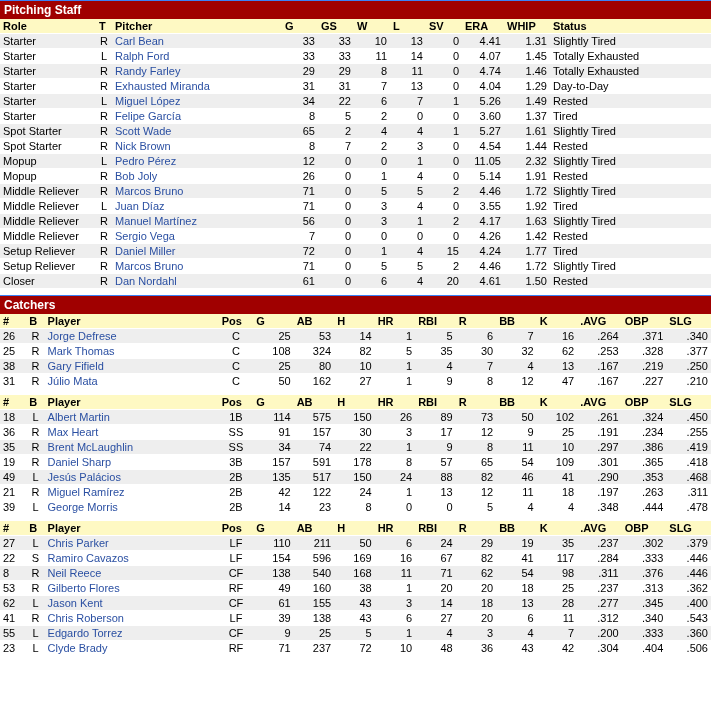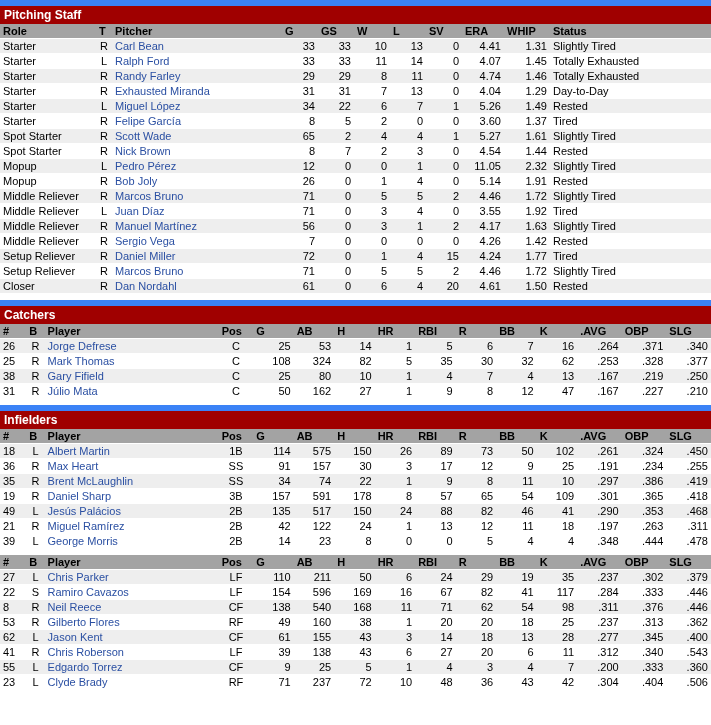--- a/index.html
+++ b/index.html
@@ -19,29 +19,29 @@
   }
   .section {
     margin-bottom: 6px;
   }
   .section-header {
     background: #a00000;
     color: #ffffff;
     font-weight: bold;
     font-size: 12px;
     padding: 2px 4px;
-    border-top: 6px solid #3b82f6;
+    border-top: 1px solid #3b82f6;
   }
   table.grid {
     width: 711px;
     border-collapse: collapse;
     font-size: 11px;
   }
   table.grid th {
-    background: #a3a3a3;
+    background: #fef9c3;
     font-weight: bold;
     text-align: left;
     padding: 1px 3px;
     white-space: nowrap;
     border-bottom: 1px solid #ffffff;
   }
   table.grid td {
     padding: 1px 3px;
     white-space: nowrap;
     border-bottom: 1px solid #ffffff;
@@ -436,21 +436,20 @@
               <td class="num">12</td>
               <td class="num">47</td>
               <td class="num">.167</td>
               <td class="num">.227</td>
               <td class="num">.210</td>
             </tr>
           </tbody>
         </table>
       </div>
       <div class="section">
-        <div class="section-header">Infielders</div>
         <table class="grid bat-table">
           <colgroup>
             <col class="c-num">
             <col class="c-b">
             <col class="c-name">
             <col class="c-pos">
             <col class="c-stat">
             <col class="c-stat">
             <col class="c-stat">
             <col class="c-stat">

